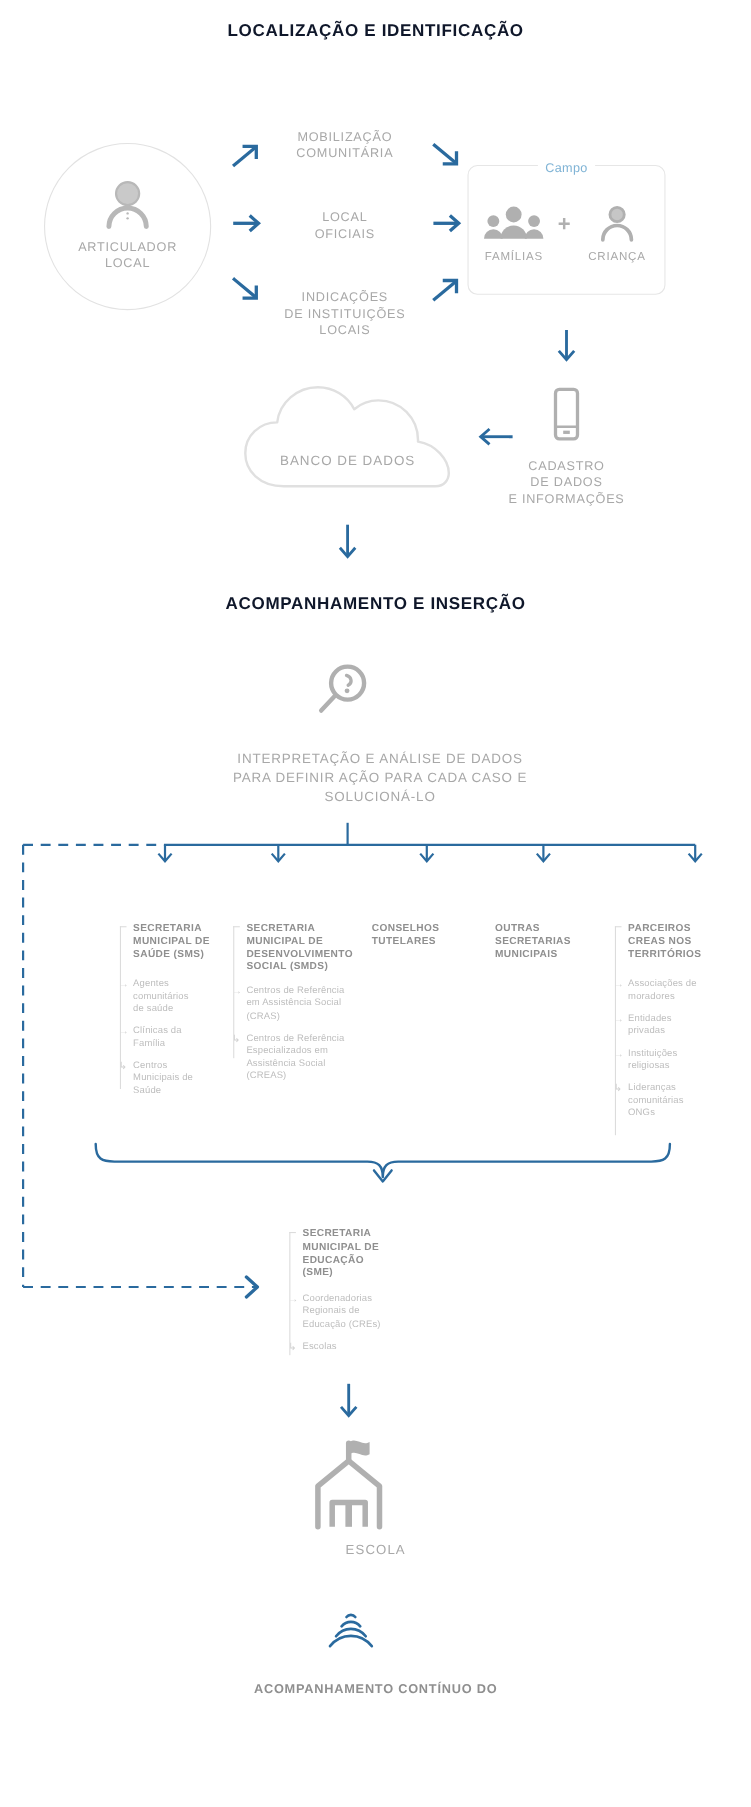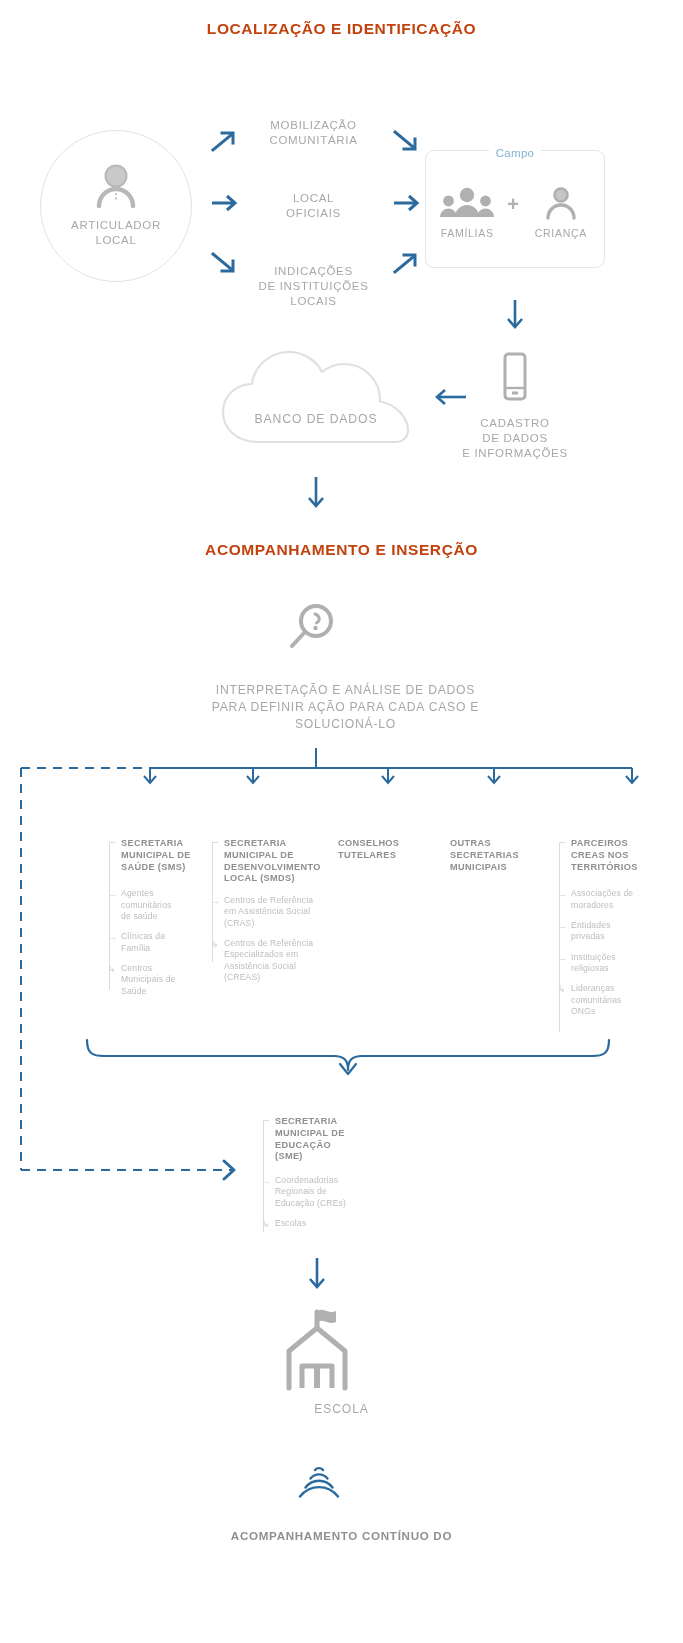--- a/index.html
+++ b/index.html
@@ -18,21 +18,21 @@
     margin: 0 auto;
     background: #ffffff;
     overflow: hidden;
   }
   .abs { position: absolute; }
 
   
   .section-title {
     width: 100%;
     text-align: center;
-    color: #c2410c;
+    color: #0f172a;
     font-weight: bold;
     font-size: 15.5px;
     letter-spacing: 0.6px;
   }
 
   
   .grey-label {
     color: #a8a8a8;
     font-size: 11.5px;
     letter-spacing: 0.7px;
@@ -421,21 +421,21 @@
   </div>
 
   <div class="abs" style="left:211px; top:838px; width:118px;">
     <div class="col-list">
       <div class="tree-spine" style="top:4px; height:120px;"></div>
       <div class="head-tick" style="top:4px;"></div>
       <div class="col-head" style="padding-left:13px; margin-bottom:10px;">
         <div>SECRETARIA</div>
         <div>MUNICIPAL DE</div>
         <div>DESENVOLVIMENTO</div>
-        <div>LOCAL (SMDS)</div>
+        <div>SOCIAL (SMDS)</div>
       </div>
       <div class="col-row">
         <span class="arrow-stub">→</span>
         <div class="col-item">
           <div>Centros de Referência</div>
           <div>em Assistência Social</div>
           <div>(CRAS)</div>
         </div>
       </div>
       <div class="col-row">

